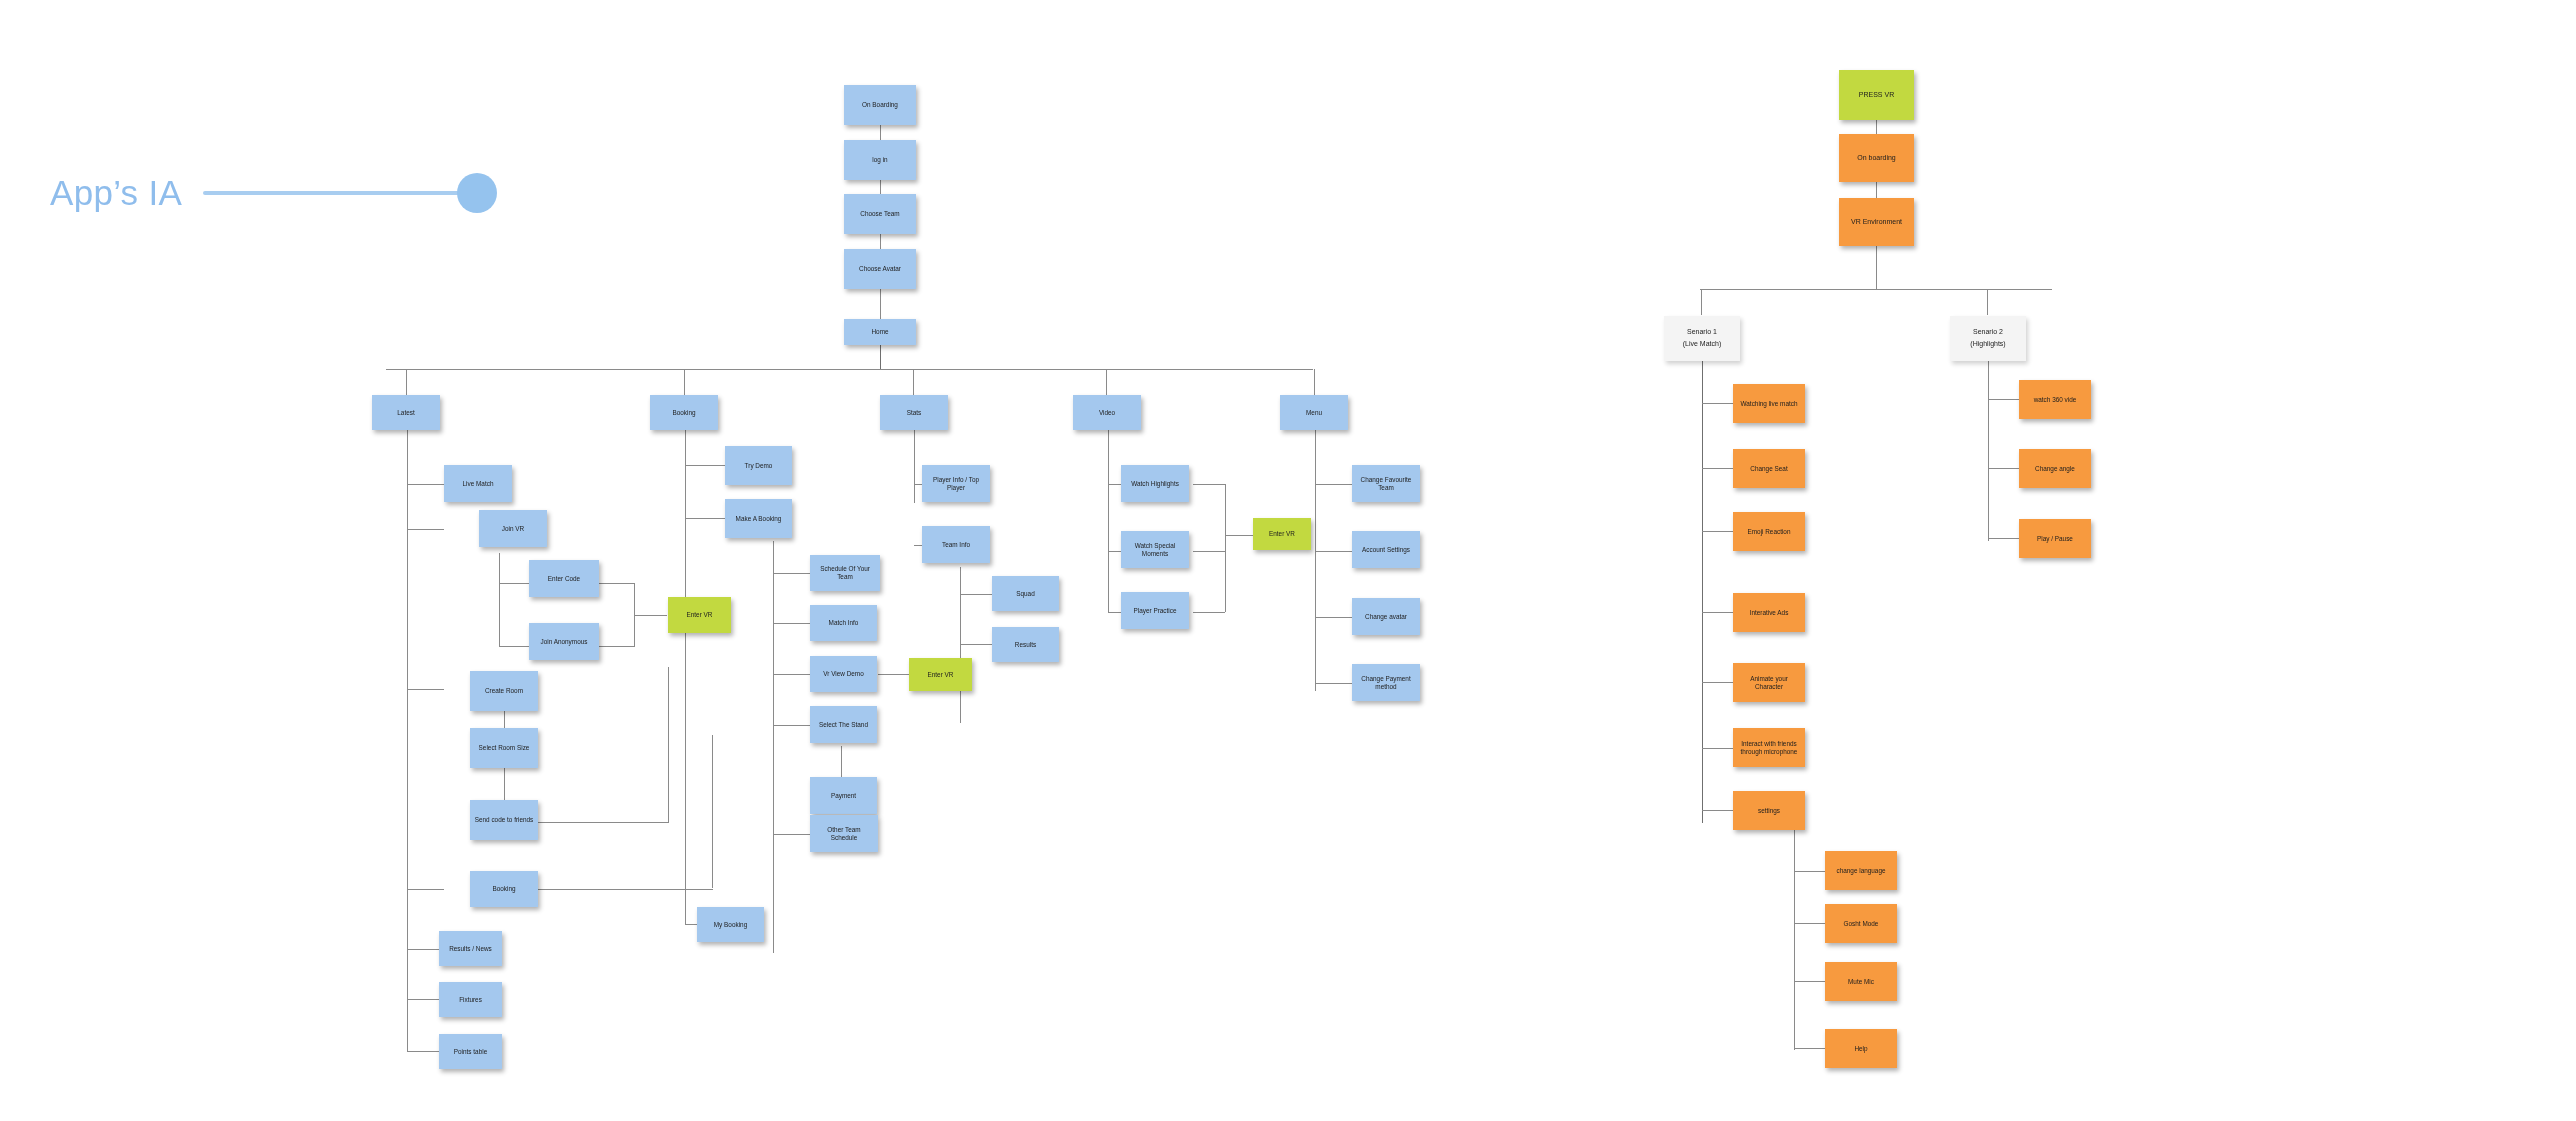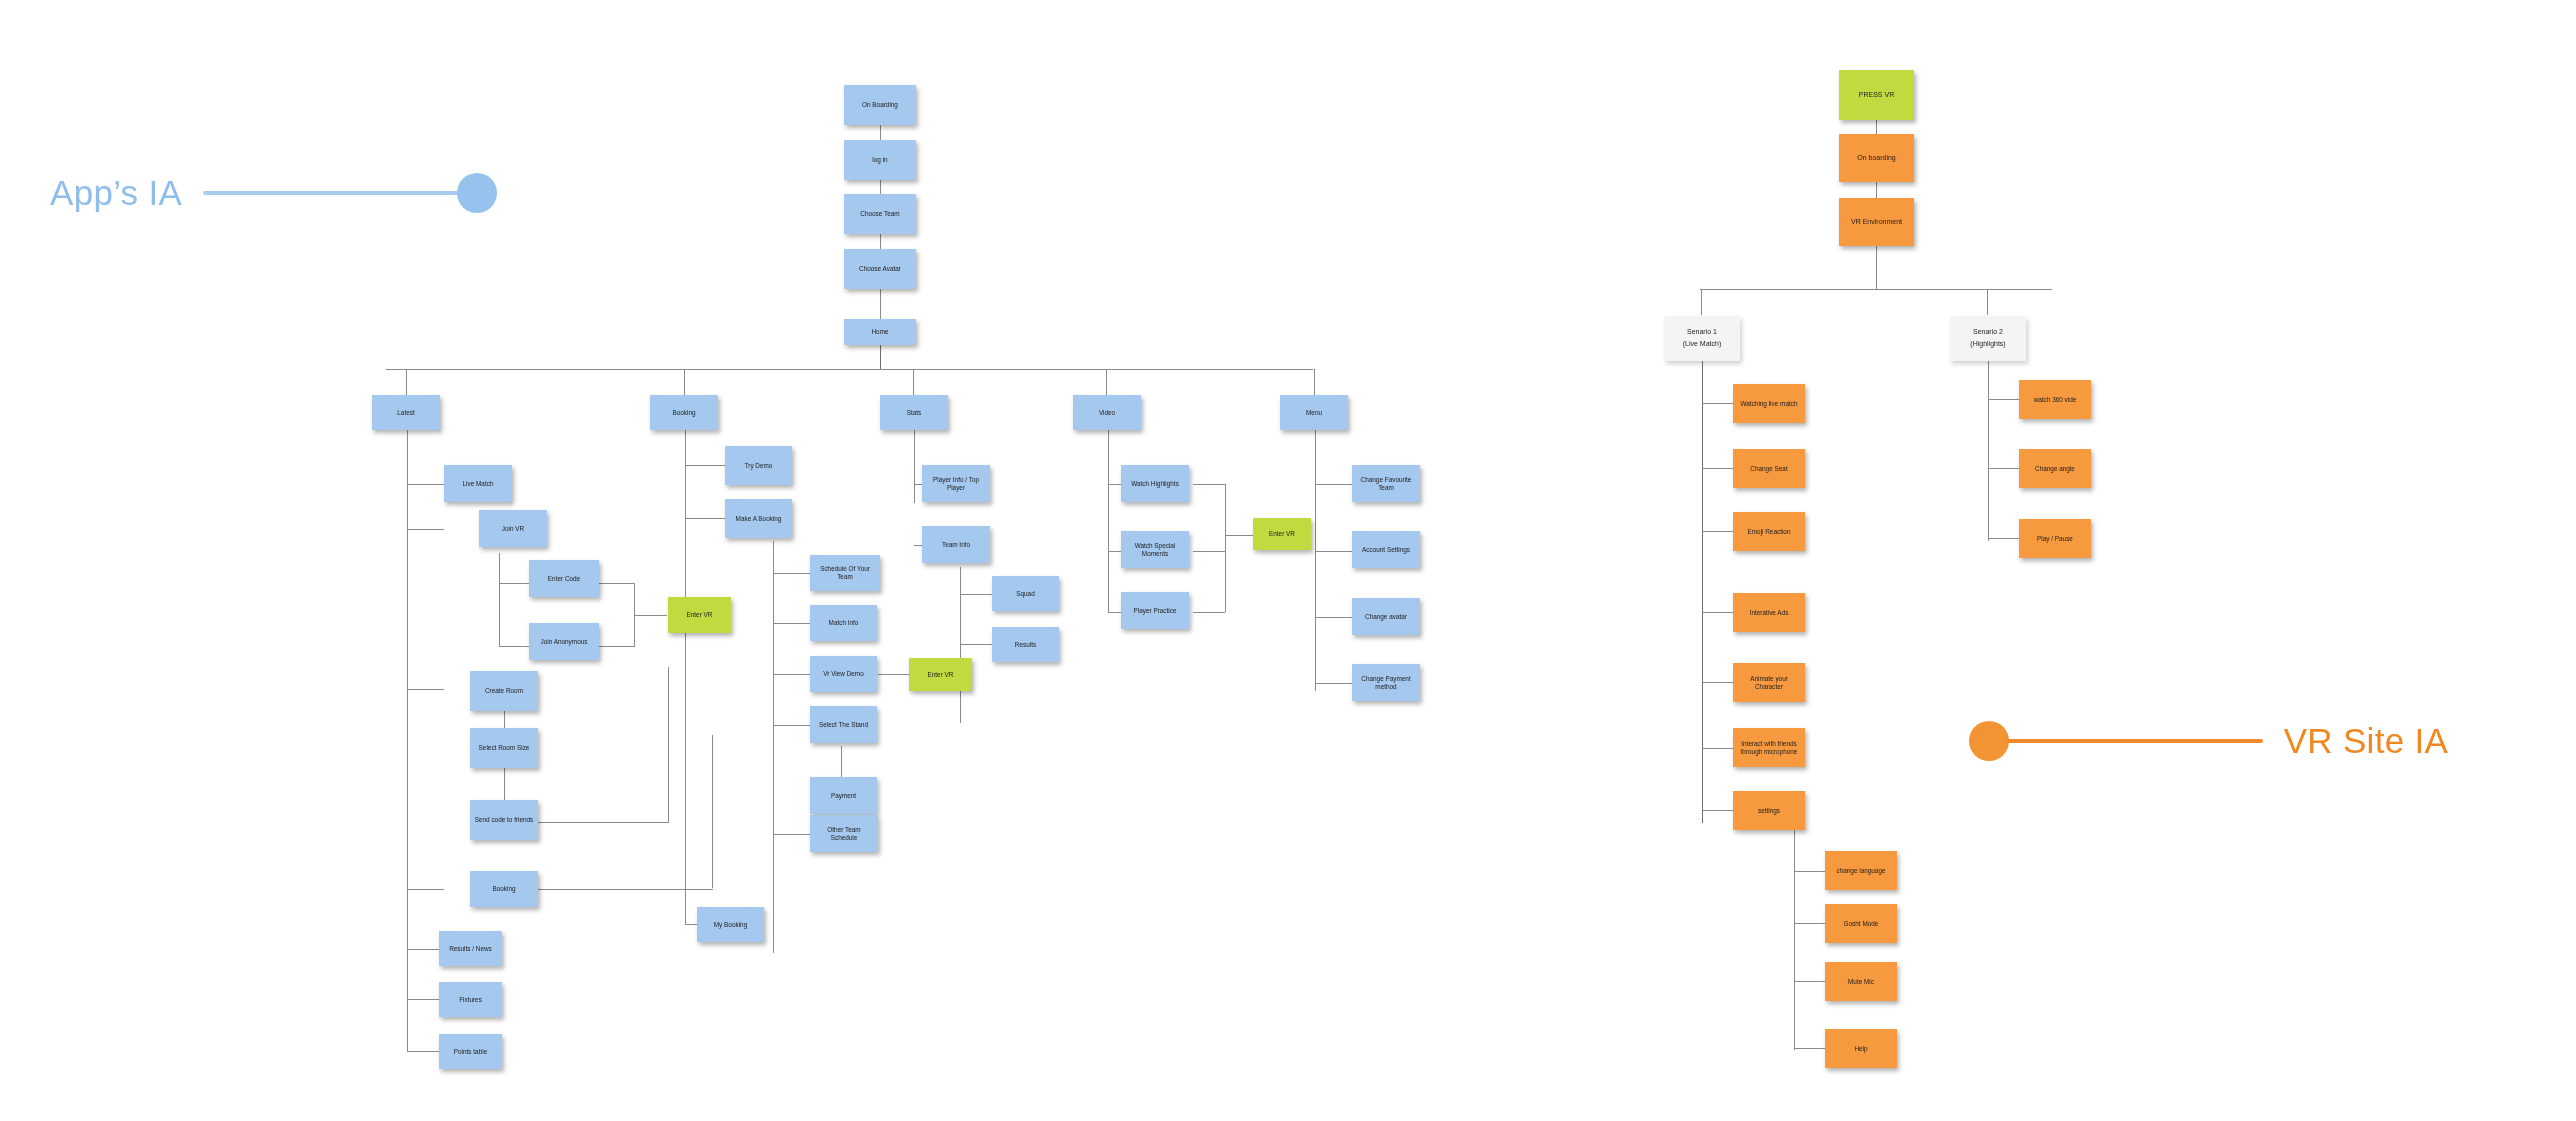--- a/index.html
+++ b/index.html
@@ -86,25 +86,20 @@
 <body>
 
 <div id="canvas">
 
   <div class="legend" id="legend-app">
     <div class="legend-label">App’s IA</div>
     <div class="legend-line"></div>
     <div class="legend-dot"></div>
   </div>
 
-  <div class="legend" id="legend-vr">
-    <div class="legend-dot"></div>
-    <div class="legend-line"></div>
-    <div class="legend-label">VR Site IA</div>
-  </div>
 
   <div class="edge v" style="left:880px; top:125px; height:30px;"></div>
   <div class="edge v" style="left:880px; top:180px; height:29px;"></div>
   <div class="edge v" style="left:880px; top:234px; height:29px;"></div>
   <div class="edge v" style="left:880px; top:289px; height:30px;"></div>
 
   <div class="edge v thick" style="left:880px; top:344px; height:26px;"></div>
   <div class="edge h" style="left:386px; top:369px; width:927px;"></div>
   <div class="edge v" style="left:406px; top:369px; height:26px;"></div>
   <div class="edge v" style="left:684px; top:369px; height:26px;"></div>

